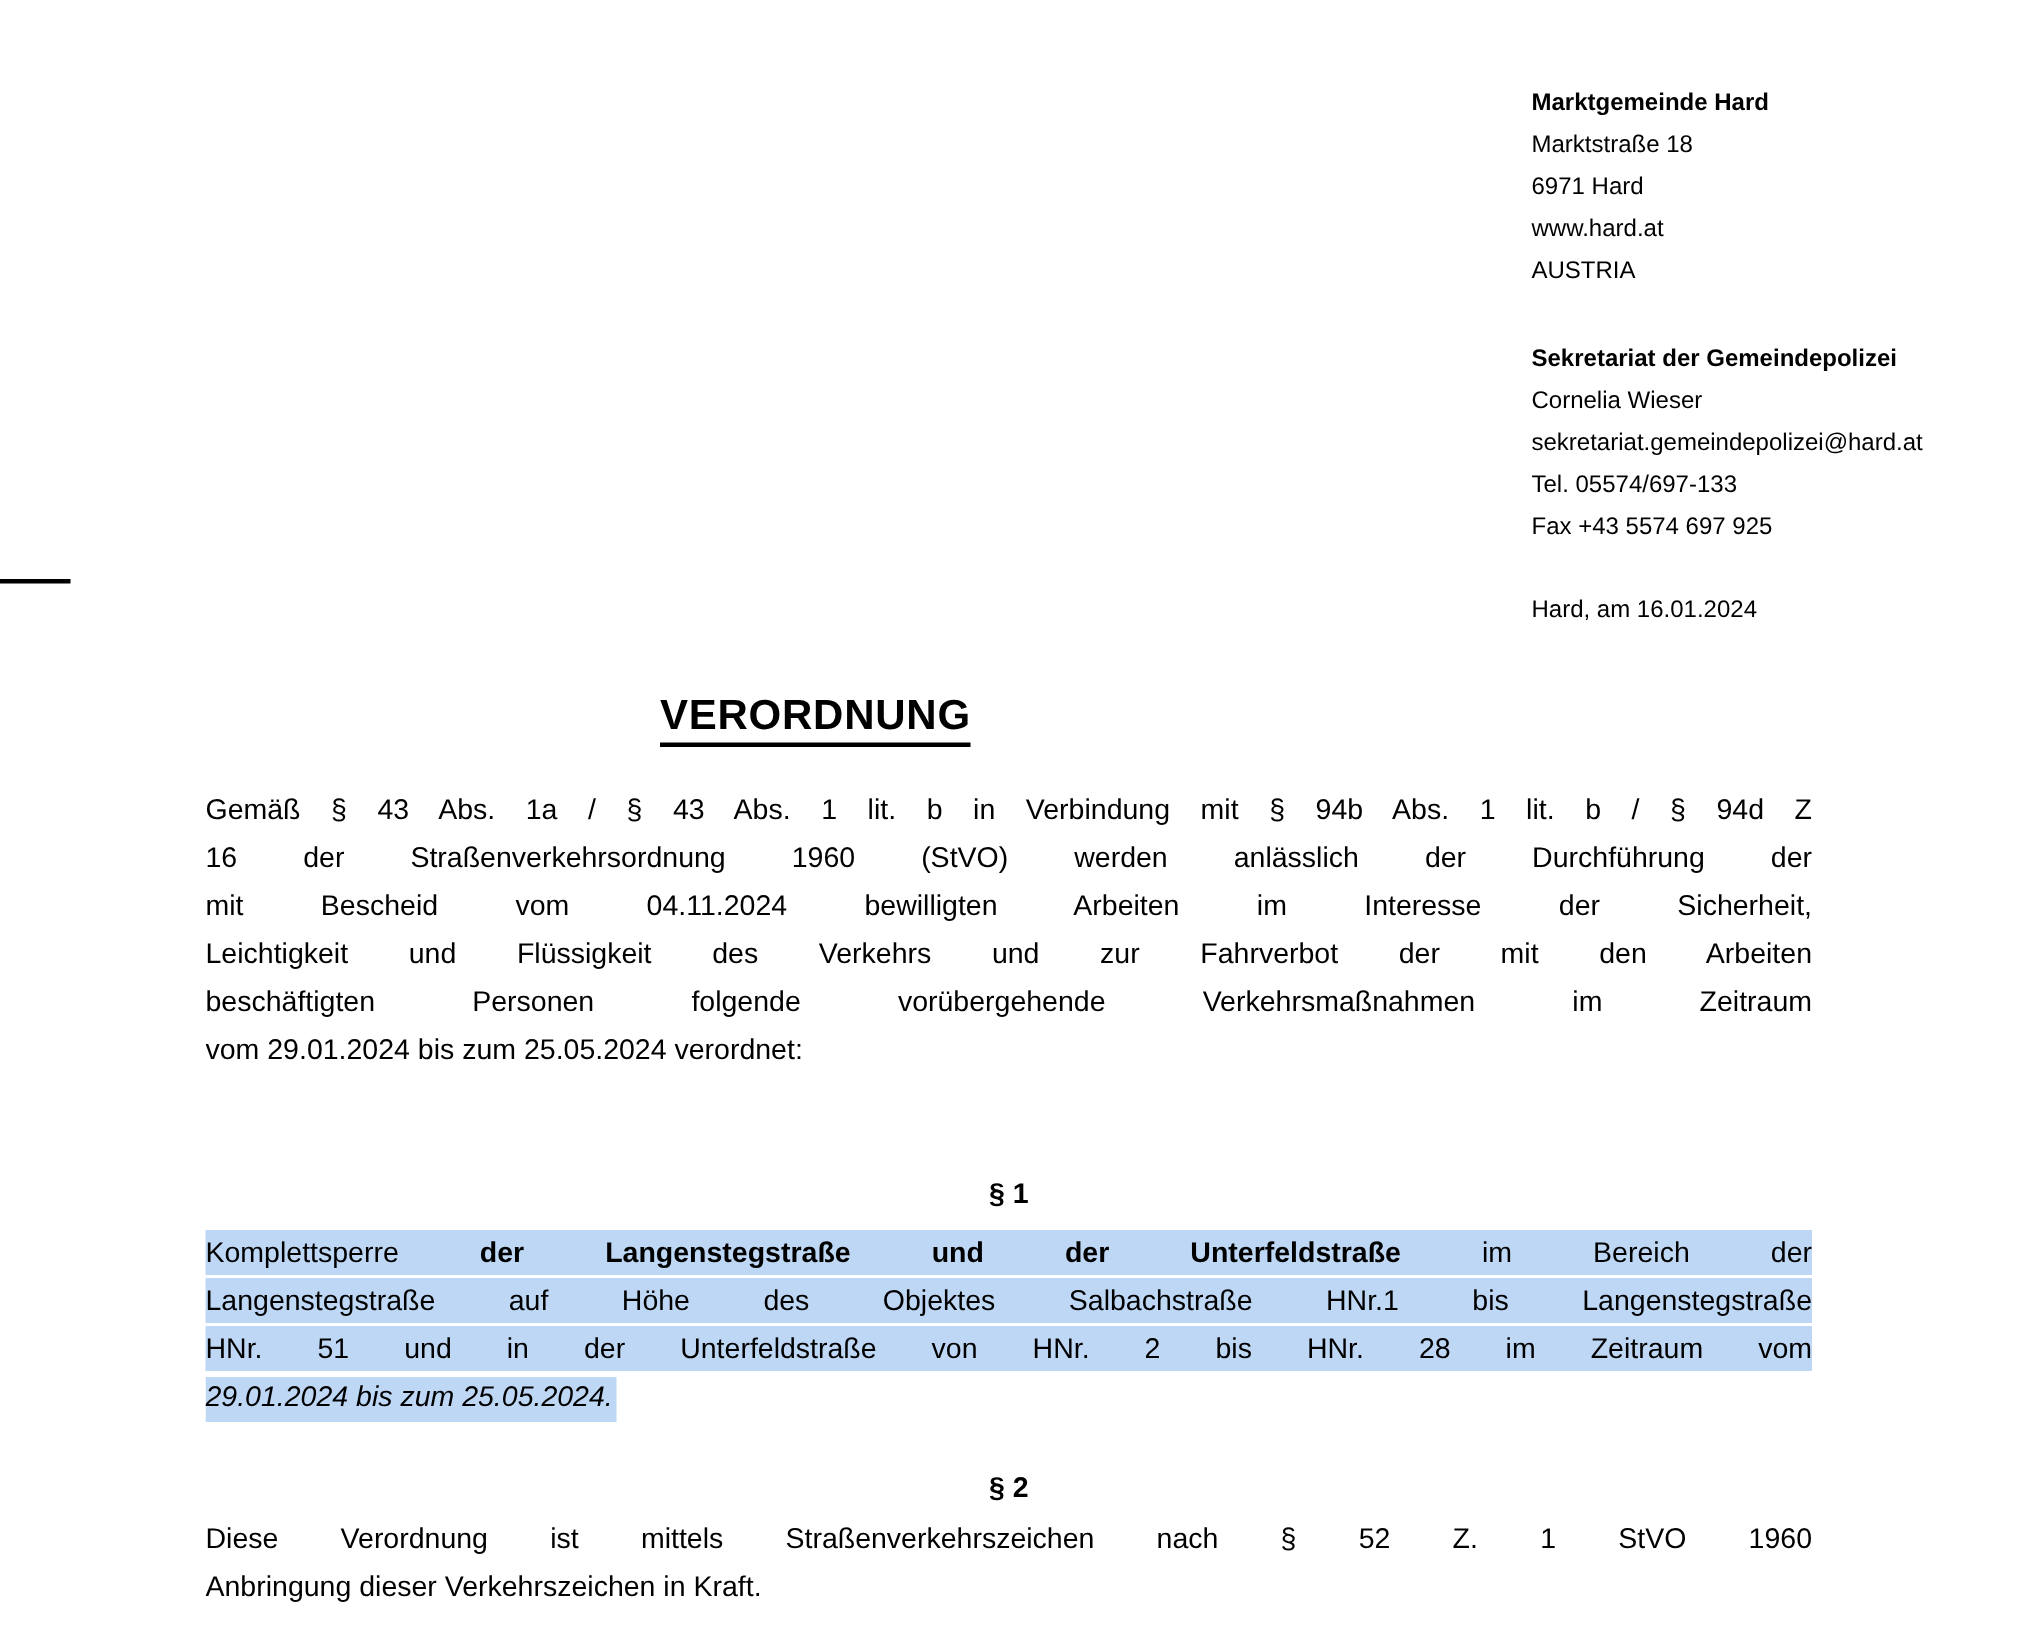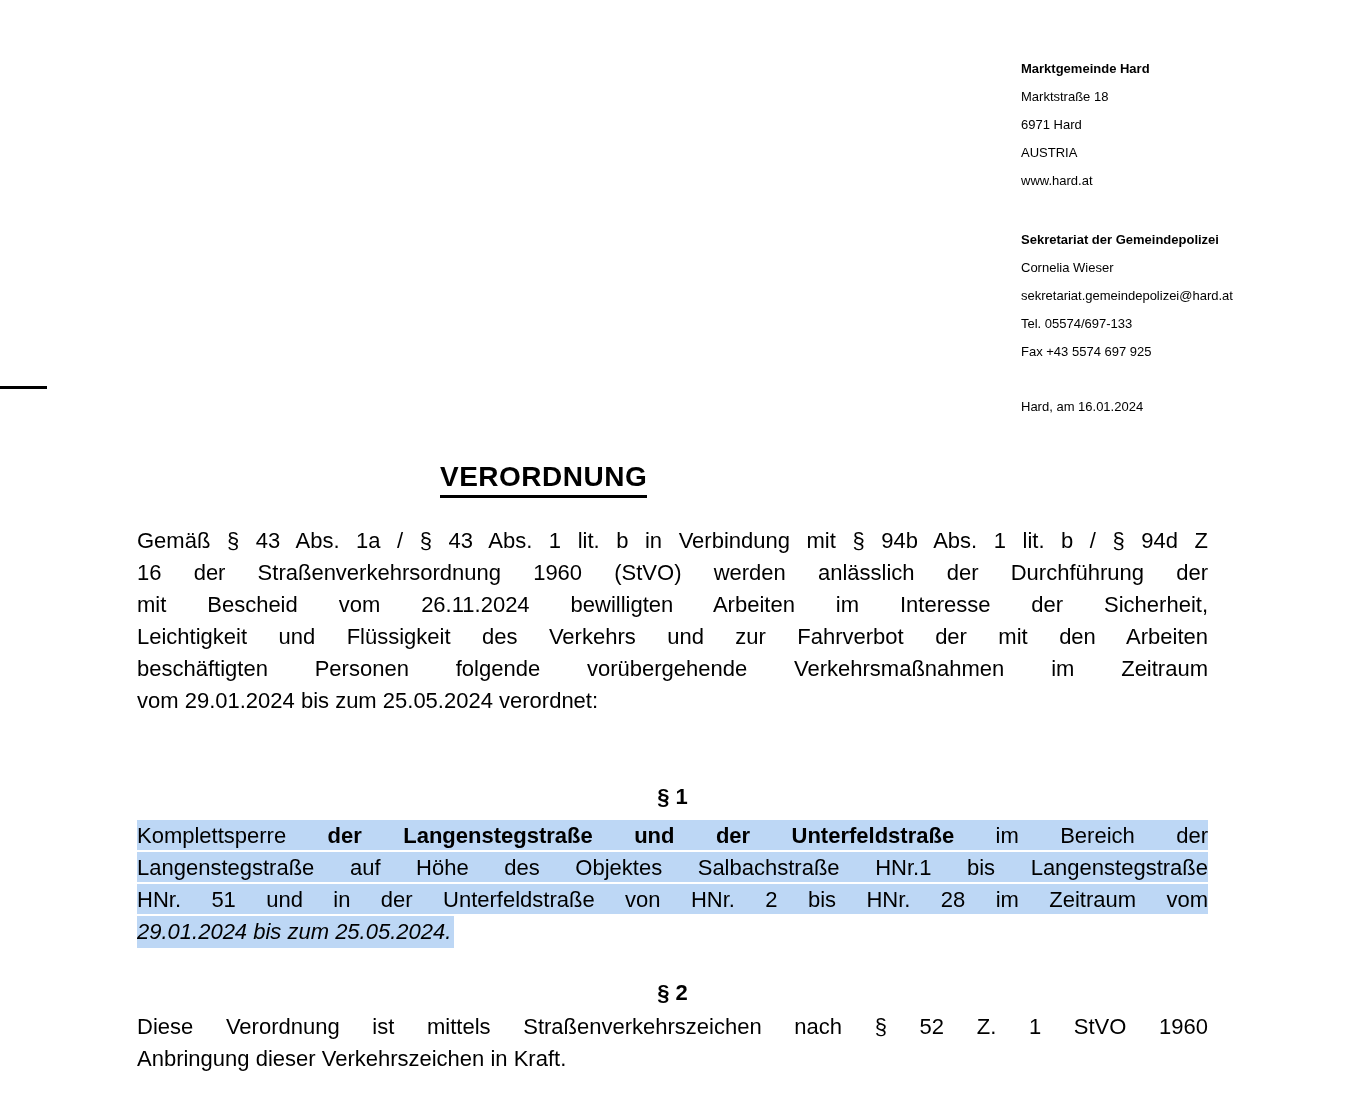--- a/index.html
+++ b/index.html
@@ -9,21 +9,21 @@
     background: #ffffff;
     color: #000000;
     font-family: "Liberation Sans", sans-serif;
     overflow: hidden;
   }
   .page { position: relative; width: 1346px; height: 1100px; background: #fff; }
 
   
   .letterhead {
     position: absolute; left: 1021px; top: 55px; width: 320px;
-    font-size: 13px; line-height: 28px;
+    font-size: 16px; line-height: 28px;
   }
   .letterhead .bold-line { font-weight: bold; }
   .letterhead .dept { margin-top: 31px; }
   .letterhead .dateline { margin-top: 27px; }
 
   
   .subject {
     position: absolute; left: 137px; top: 269px;
     font-size: 25px; font-weight: bold; line-height: 36px; width: 900px;
   }
@@ -33,21 +33,21 @@
   .fold-mark { position: absolute; left: 0; top: 386px; width: 47px; height: 3px; background: #000; }
 
   
   .doc-title {
     position: absolute; left: 440px; top: 462px;
     font-size: 28px; font-weight: bold; line-height: 30px; letter-spacing: 0.5px;
     border-bottom: 3px solid #000; padding-bottom: 3px; display: inline-block;
   }
 
   
-  .col { position: absolute; left: 137px; width: 1071px; font-size: 22px; line-height: 32px; }
+  .col { position: absolute; left: 137px; width: 1071px; font-size: 19px; line-height: 32px; }
   .intro   { top: 525px; }
   .s1-head { top: 781px; text-align: center; font-weight: bold; }
   .s1-para { top: 820px; }
   .s2-head { top: 977px; text-align: center; font-weight: bold; }
   .s2-para { top: 1011px; }
 
   .jline { text-align: justify; text-align-last: justify; height: 32px; overflow: hidden; }
   .lline { text-align: left; height: 32px; overflow: hidden; }
   .hl-band { background: linear-gradient(to bottom, var(--hl) 0px 30px, rgba(0,0,0,0) 30px 32px); }
   .hl-inline { background: var(--hl); padding: 3px 3px 17px 0; font-style: italic; }
@@ -55,41 +55,41 @@
 </style>
 </head>
 <body>
 
 <div class="page">
 
   <div class="letterhead">
     <div class="bold-line">Marktgemeinde Hard</div>
     <div>Marktstraße 18</div>
     <div>6971 Hard</div>
+    <div>www.hard.at</div>
     <div>AUSTRIA</div>
-    <div>www.hard.at</div>
 
     <div class="bold-line dept">Sekretariat der Gemeindepolizei</div>
     <div>Cornelia Wieser</div>
     <div>sekretariat.gemeindepolizei@hard.at</div>
     <div>Tel. 05574/697-133</div>
     <div>Fax +43 5574 697 925</div>
 
     <div class="dateline">Hard, am 16.01.2024</div>
   </div>
 
 
   <div class="fold-mark"></div>
 
   <div class="doc-title">VERORDNUNG</div>
 
   <div class="col intro">
     <div class="jline">Gemäß § 43 Abs. 1a / § 43 Abs. 1 lit. b in Verbindung mit § 94b Abs. 1 lit. b / § 94d Z</div>
     <div class="jline">16 der Straßenverkehrsordnung 1960 (StVO) werden anlässlich der Durchführung der</div>
-    <div class="jline">mit Bescheid vom 26.11.2024 bewilligten Arbeiten im Interesse der Sicherheit,</div>
+    <div class="jline">mit Bescheid vom 04.11.2024 bewilligten Arbeiten im Interesse der Sicherheit,</div>
     <div class="jline">Leichtigkeit und Flüssigkeit des Verkehrs und zur Fahrverbot der mit den Arbeiten</div>
     <div class="jline">beschäftigten Personen folgende vorübergehende Verkehrsmaßnahmen im Zeitraum</div>
     <div class="lline">vom 29.01.2024 bis zum 25.05.2024 verordnet:</div>
   </div>
 
   <div class="col s1-head">§ 1</div>
   <div class="col s1-para">
     <div class="jline hl-band"><span>Komplettsperre </span><span class="b">der Langenstegstraße und der Unterfeldstraße</span><span> im Bereich der</span></div>
     <div class="jline hl-band">Langenstegstraße auf Höhe des Objektes Salbachstraße HNr.1 bis Langenstegstraße</div>
     <div class="jline hl-band">HNr. 51 und in der Unterfeldstraße von HNr. 2 bis HNr. 28 im Zeitraum vom</div>

